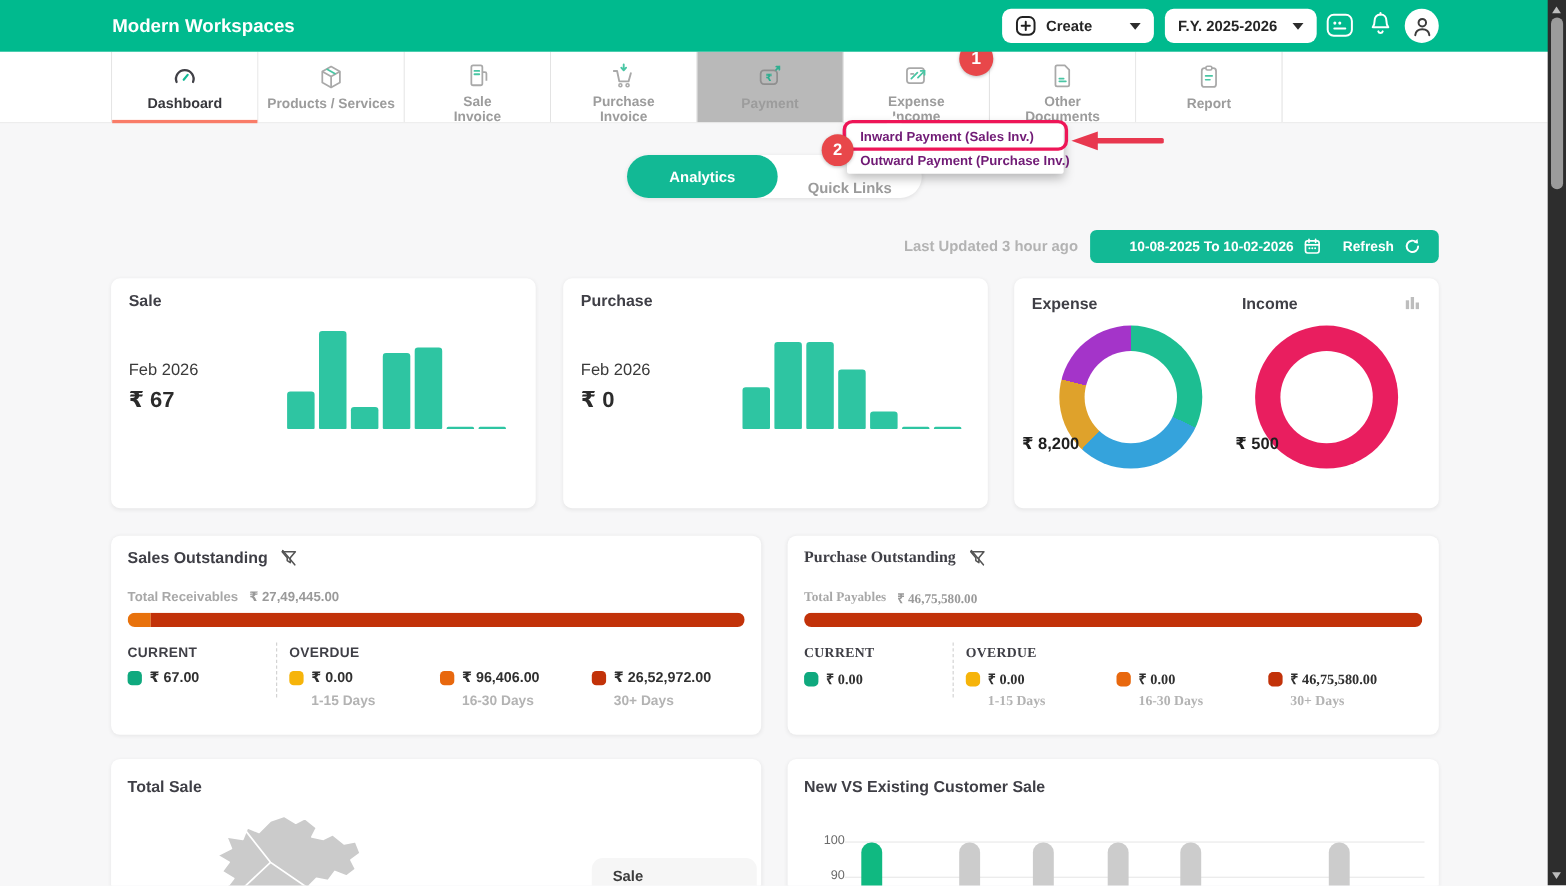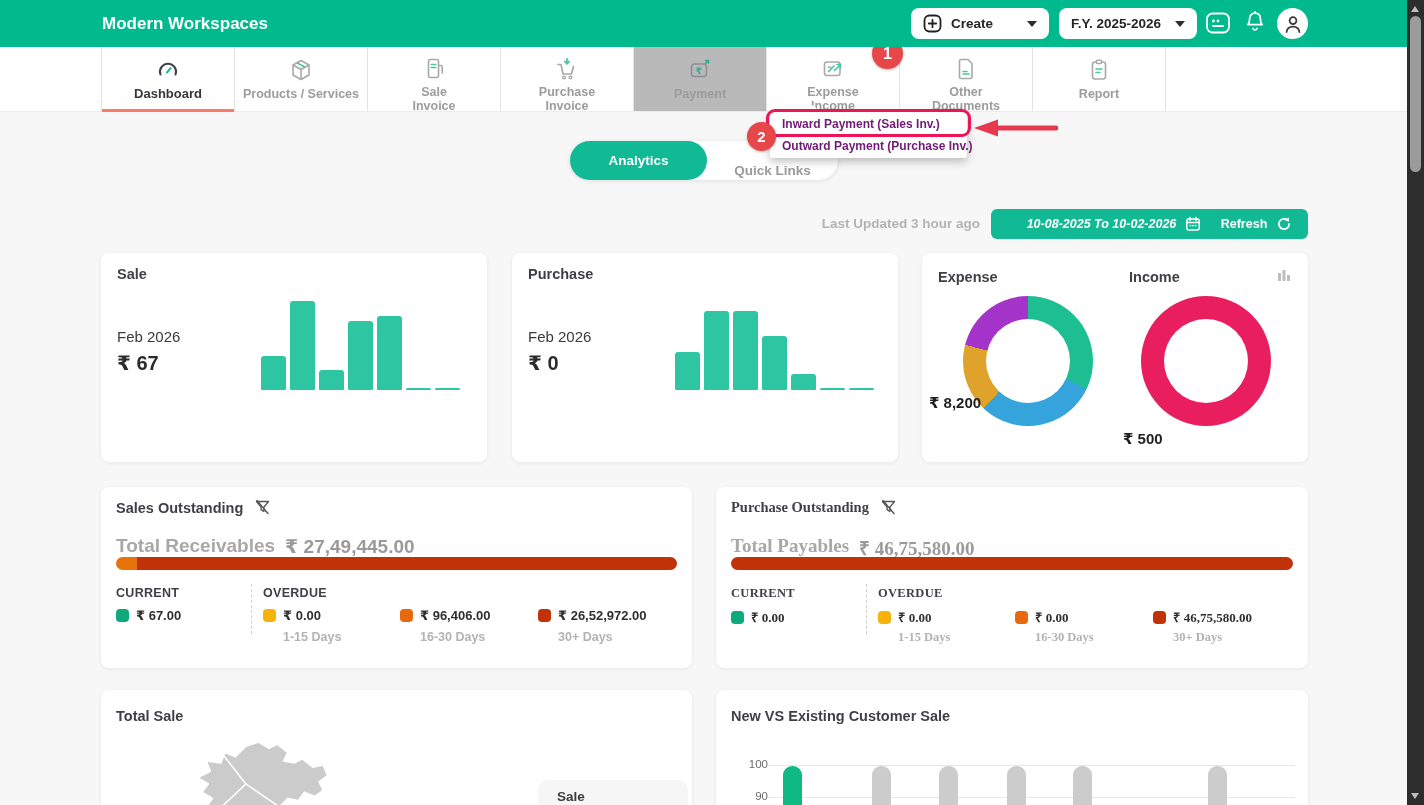--- a/index.html
+++ b/index.html
@@ -55,21 +55,21 @@
             box-shadow:0 1px 5px rgba(0,0,0,.10); display:flex; align-items:center; z-index:1; }
   .toggle .seg-active { width:137px; height:39px; border-radius:20px; background:#12b995; color:#fff; font-weight:700;
                         font-size:13.5px; display:flex; align-items:center; justify-content:center; border:none; cursor:pointer; }
   .toggle .seg { flex:1; text-align:center; color:#9b9b9b; font-weight:700; font-size:13.5px; background:none; border:none; cursor:pointer;margin-top:20px; }
 
   
   .last-updated { position:absolute; left:700px; top:216px; width:280px; text-align:right; color:#b3b3b3;
                   font-size:13.5px; font-weight:600; }
   .green-btn { position:absolute; top:209px; height:30px; background:#12b995; color:#fff; border:none; border-radius:6px;
                font-size:12.5px; font-weight:700; display:flex; align-items:center; justify-content:center; gap:9px; cursor:pointer; }
-  .date-btn { left:991px; width:246px;font-style:italic; }
+  .date-btn { left:991px; width:246px; }
   .refresh-btn { left:1205px; width:103px; }
 
   
   .card { position:absolute; background:#fff; border-radius:8px; box-shadow:0 1px 4px rgba(0,0,0,.07); overflow:hidden; }
   .card-title { position:absolute; font-size:14.5px; font-weight:700; color:#3f3f46; }
   .c-sale { left:101px; top:253px; width:386px; height:209px; }
   .c-purchase { left:512px; top:253px; width:386px; height:209px; }
   .c-expinc { left:922px; top:253px; width:386px; height:209px; }
   .c-salesout { left:101px; top:487px; width:591px; height:181px; }
   .c-purchout { left:716px; top:487px; width:592px; height:181px;font-family:Liberation Serif, serif; }
@@ -79,21 +79,21 @@
   .mini-period { position:absolute; left:16px; top:75px; font-size:15px; font-weight:400; color:#3a3a3a; }
   .mini-amount { position:absolute; left:16px; top:98px; font-size:20px; font-weight:700; color:#2b2b2b; }
   .bars { position:absolute; top:48px; height:89px; display:flex; align-items:flex-end; gap:4px; }
   .vbar { width:25px; border-radius:3px 3px 1px 1px; }
 
   .donut { position:absolute; width:130px; height:130px; border-radius:50%; }
   .donut-hole { position:absolute; left:23px; top:23px; width:84px; height:84px; border-radius:50%; background:#fff; }
   .donut-label { position:absolute; top:141px; font-size:15px; font-weight:700; color:#1f1f1f; z-index:3; }
 
   .out-title-row { position:absolute; left:15px; top:12px; display:flex; align-items:center; gap:11px; }
-  .out-total { position:absolute; left:15px; top:48px; font-size:19px; font-weight:600; color:#a8a8a8; display:flex; gap:10px;text-align:center; }
+  .out-total { position:absolute; left:15px; top:48px; font-size:12px; font-weight:600; color:#a8a8a8; display:flex; gap:10px;text-align:center; }
   .out-total .amt { color:#9a9a9a; }
   .hbar { position:absolute; left:15px; top:70px; height:13px; border-radius:7px; overflow:hidden; display:flex; }
   .col-head { position:absolute; top:99px; font-size:12.5px; font-weight:700; color:#3f3f46; letter-spacing:.3px; }
   .v-dash { position:absolute; left:150px; top:97px; height:50px; border-left:1px dashed #cfcfcf; }
   .leg-item { position:absolute; top:121px; display:flex; align-items:center; gap:7px; }
   .dot { width:13px; height:13px; border-radius:4px; }
   .leg-amt { font-size:13px; font-weight:700; color:#2f2f2f; }
   .leg-days { position:absolute; top:143px; font-size:12.5px; font-weight:600; color:#b3b3b3; }
 
   .map-wrap { position:absolute; left:62px; top:50px; }
@@ -353,21 +353,21 @@
         </svg>
     </span>
   </button>
   <div class="donut" style="left: 41px; top: 43px; background: conic-gradient(rgb(29, 190, 146) 0%, rgb(29, 190, 146) 32%, rgb(53, 163, 220) 32%, rgb(53, 163, 220) 62%, rgb(223, 162, 43) 62%, rgb(223, 162, 43) 79%, rgb(164, 52, 201) 79%, rgb(164, 52, 201) 100%);">
     <div class="donut-hole"></div>
   </div>
   <div class="donut" style="left: 219px; top: 43px; background: conic-gradient(rgb(233, 30, 95) 0%, rgb(233, 30, 95) 100%);">
     <div class="donut-hole"></div>
   </div>
   <div class="donut-label" style="left:7px;">₹ 8,200</div>
-  <div class="donut-label" style="left:201px;margin-top:36px;">₹ 500</div>
+  <div class="donut-label" style="left:201px;">₹ 500</div>
 </section>
 
 <section class="card c-salesout">
   <div class="out-title-row">
     <span class="card-title" style="position:static;">Sales Outstanding</span>
     <button class="icon-btn" style="position:static; display:flex;">
       <span style="display:flex">
         <svg width="17" height="17" viewBox="0 0 17 17">
             <path d="M2.5 2.5h12l-4.6 5.6v4.4l-2.8-1.9V8.1Z" fill="none" stroke="#555" stroke-width="1.4" stroke-linejoin="round"></path>
             <path d="M3 1.5l11 13" stroke="#555" stroke-width="1.4" stroke-linecap="round"></path>

